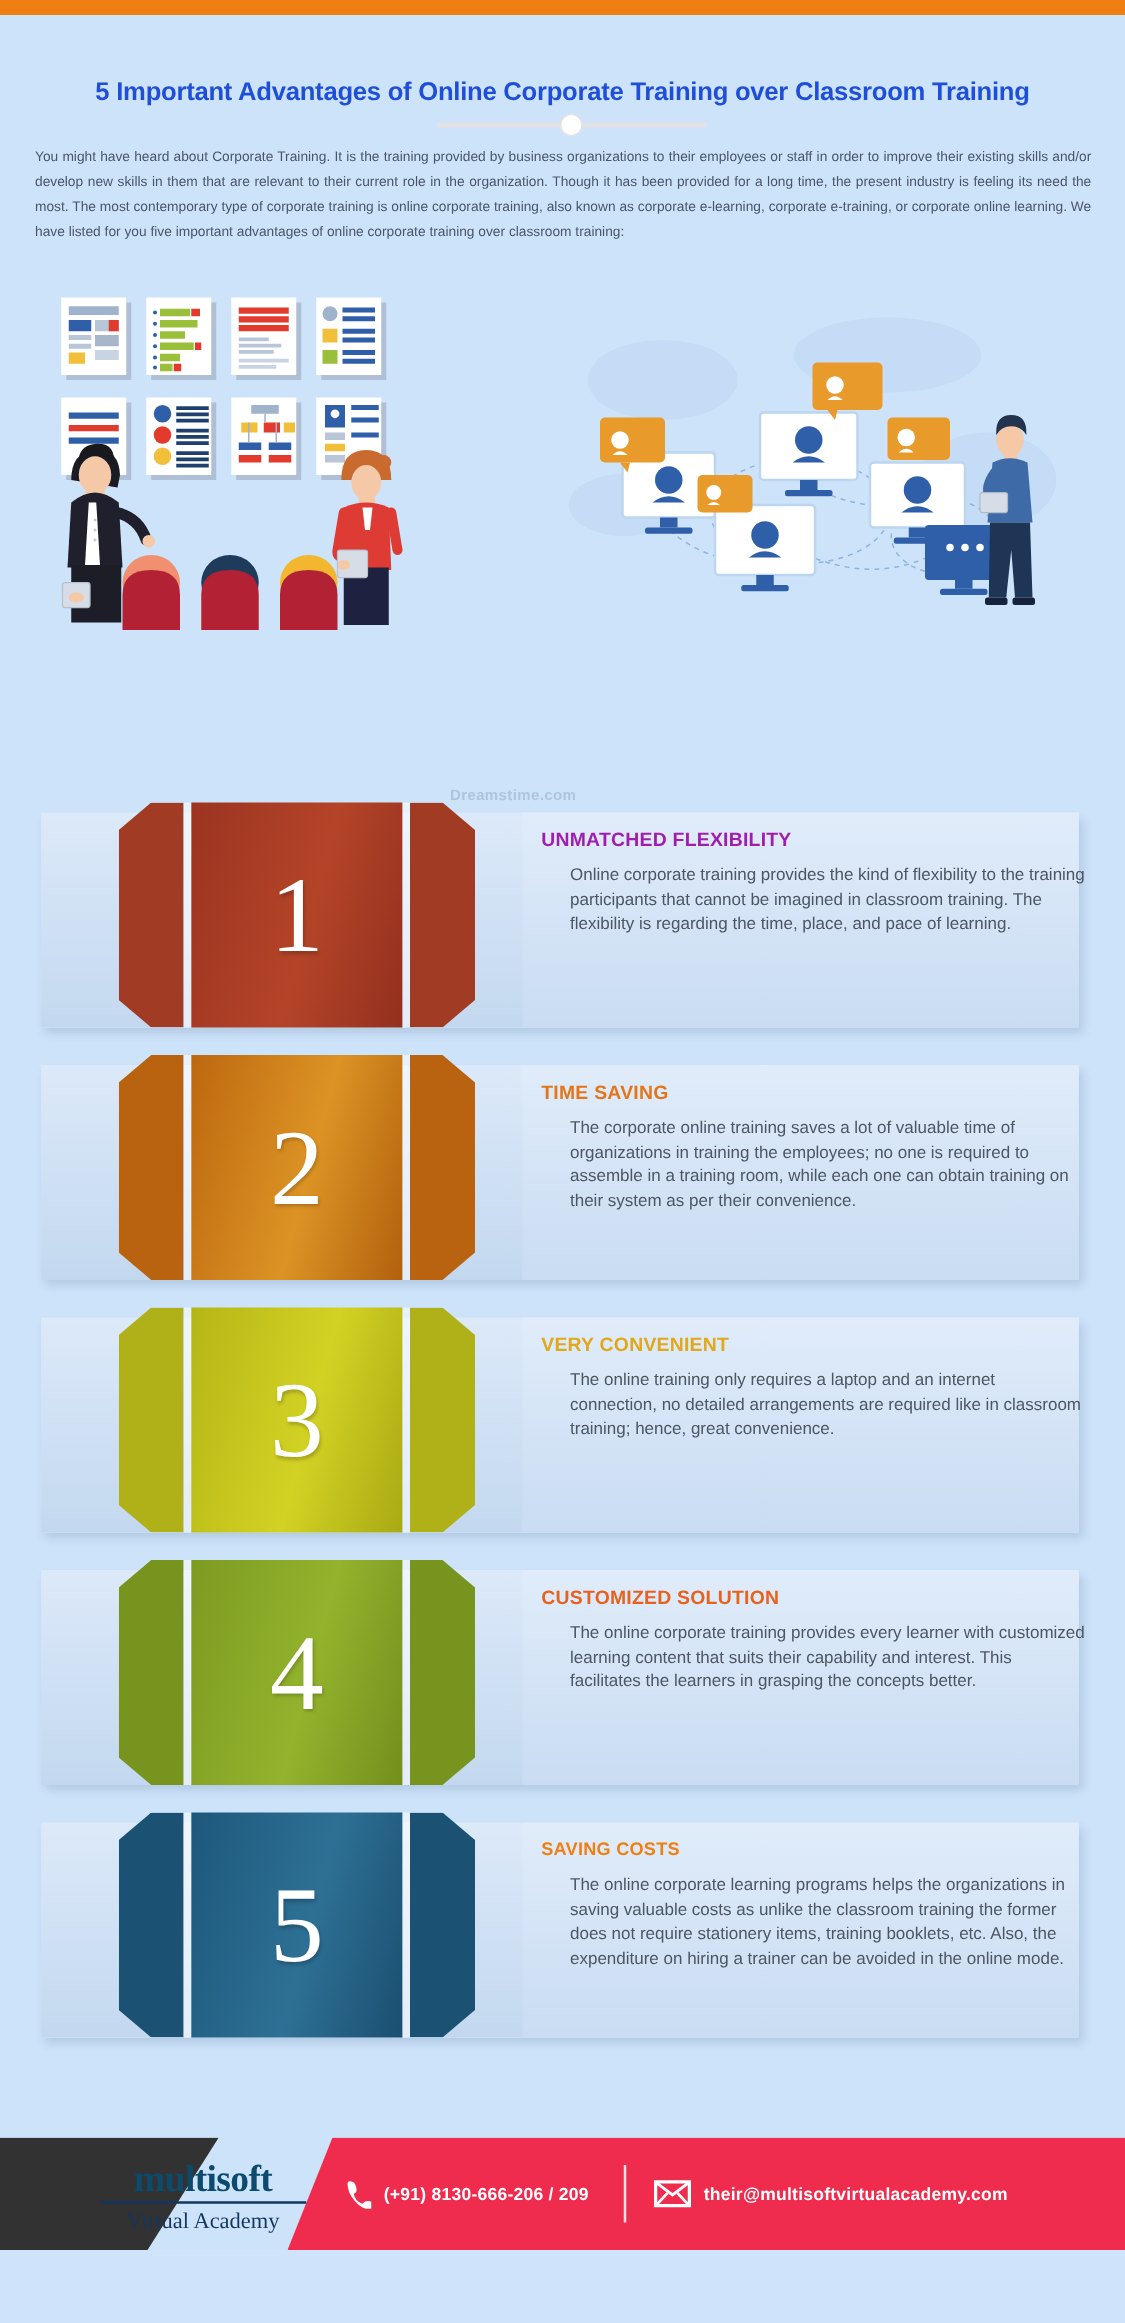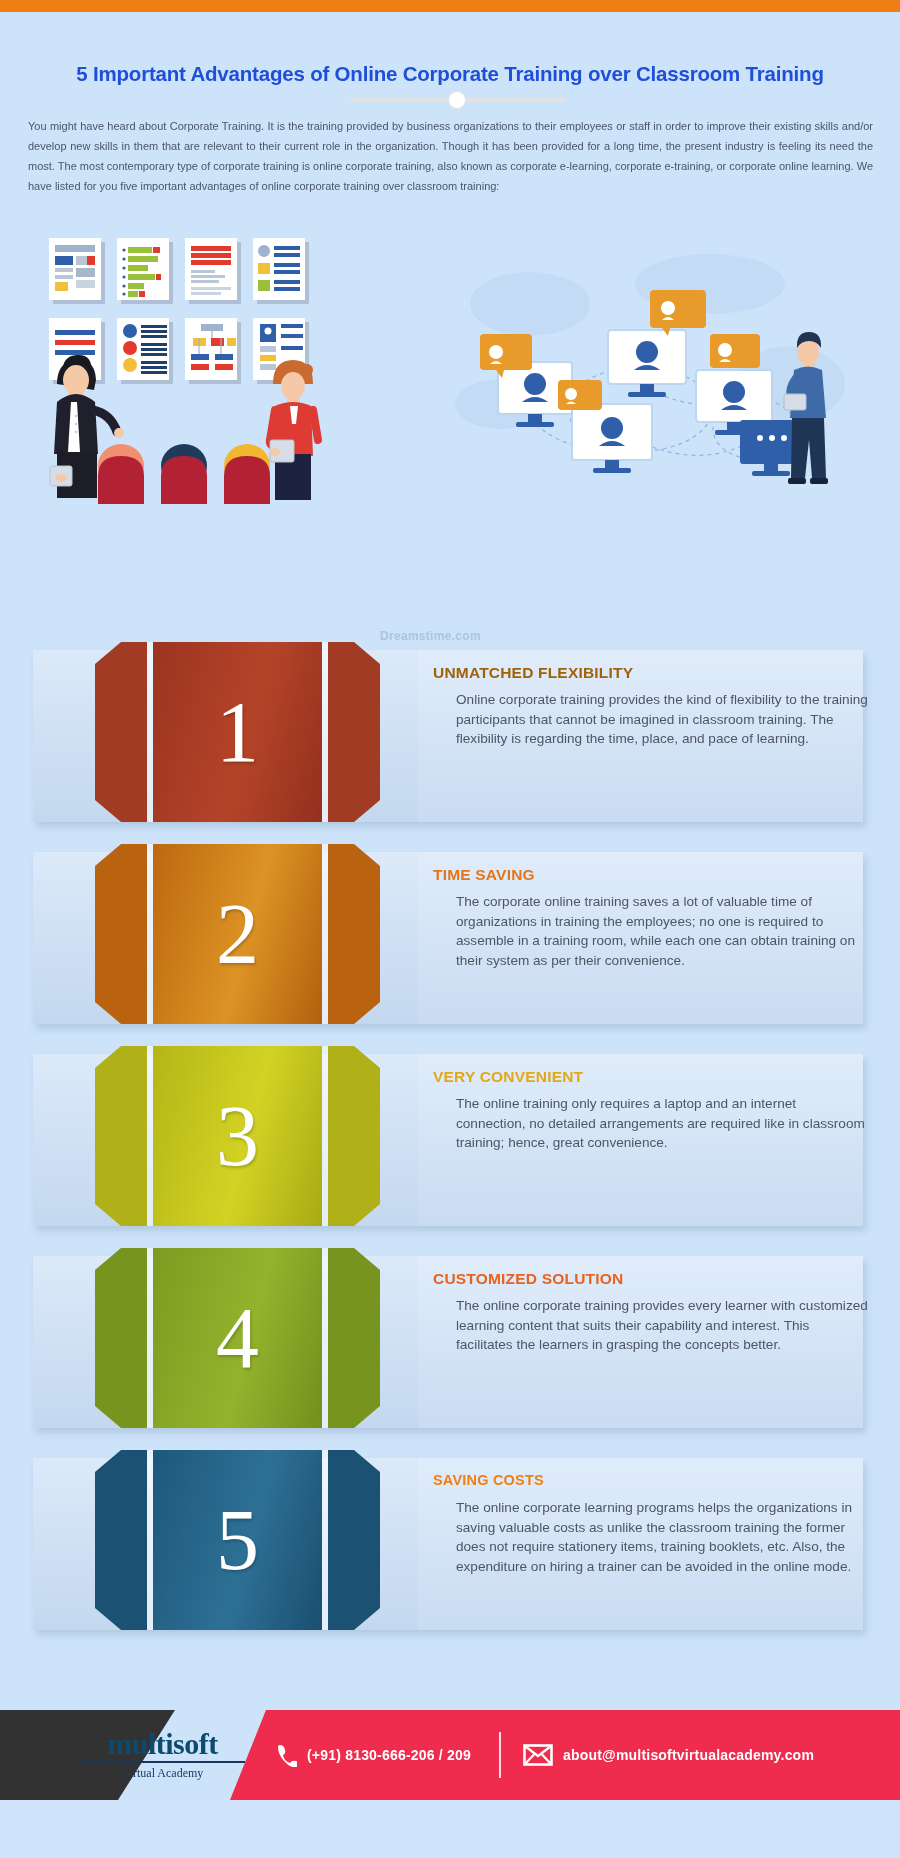--- a/index.html
+++ b/index.html
@@ -209,21 +209,21 @@
     letter-spacing: -0.5px;
   }
   .footer-logo .rule {
     width: 165px;
     height: 2px;
     background: #15365f;
     margin: 1px auto 3px auto;
   }
   .footer-logo .sub {
     font-family: "Liberation Serif", serif;
-    font-size: 12px;
+    font-size: 18px;
     color: #15365f;
   }
   .footer-red {
     position: absolute;
     left: 230px; top: 0;
     width: 670px; height: 90px;
     background: #ef2b4e;
     clip-path: polygon(36px 0, 670px 0, 670px 90px, 0 90px);
     display: flex;
     align-items: center;
@@ -240,21 +240,21 @@
   .footer-phone { margin-left: 45px; }
   .footer-sep {
     width: 2px;
     height: 46px;
     background: rgba(255,255,255,0.85);
     margin: 0 22px 0 28px;
   }
   .ficon { display: inline-block; margin-right: 10px; line-height: 0; }
   .watermark {
     position: absolute;
-    left: 380px; top: 395px;
+    left: 360px; top: 395px;
     font-size: 12px;
     color: rgba(120,150,185,0.40);
     font-weight: bold;
     letter-spacing: 0.3px;
   }
 </style>
 </head>
 <body>
 
 <div class="page">
@@ -526,21 +526,21 @@
         <div class="card-text-panel"></div>
         <div class="badge">
           <div class="wing left" style="background:#a23b23"></div>
           <div class="wing right" style="background:#a23b23"></div>
           <div class="core" style="background:linear-gradient(105deg,#9c3421 0%,#b44428 55%,#93301e 100%)">
             <span class="num">1</span>
           </div>
           <div class="gap g1"></div>
           <div class="gap g2"></div>
         </div>
-        <div class="card-head" style="color:#a16207">UNMATCHED FLEXIBILITY</div>
+        <div class="card-head" style="color:#a21caf">UNMATCHED FLEXIBILITY</div>
         <div class="card-desc">Online corporate training provides the kind of flexibility to the training participants that cannot be imagined in classroom training. The flexibility is regarding the time, place, and pace of learning.</div>
       </div>
 
       <div class="card">
         <div class="card-plate"></div>
         <div class="card-text-panel"></div>
         <div class="badge">
           <div class="wing left" style="background:#b9620f"></div>
           <div class="wing right" style="background:#b9620f"></div>
           <div class="core" style="background:linear-gradient(105deg,#bd6810 0%,#dc9324 55%,#b2600e 100%)">
@@ -621,19 +621,19 @@
         </div>
         <div class="footer-sep"></div>
         <div class="footer-item footer-email">
           <span class="ficon">
             <svg width="30" height="24" viewBox="0 0 30 24">
               <rect x="1.5" y="2.5" width="27" height="19" fill="none" stroke="#ffffff" stroke-width="2.6"></rect>
               <path d="M2.5 3.5 L15 13 L27.5 3.5" fill="none" stroke="#ffffff" stroke-width="2.3"></path>
               <path d="M2.5 20.5 L11 11.5 M27.5 20.5 L19 11.5" fill="none" stroke="#ffffff" stroke-width="2.3"></path>
             </svg>
           </span>
-          <span>about@multisoftvirtualacademy.com</span>
+          <span>their@multisoftvirtualacademy.com</span>
         </div>
       </div>
     </div>
 
   </div>
 </div>
 
 </body></html>

